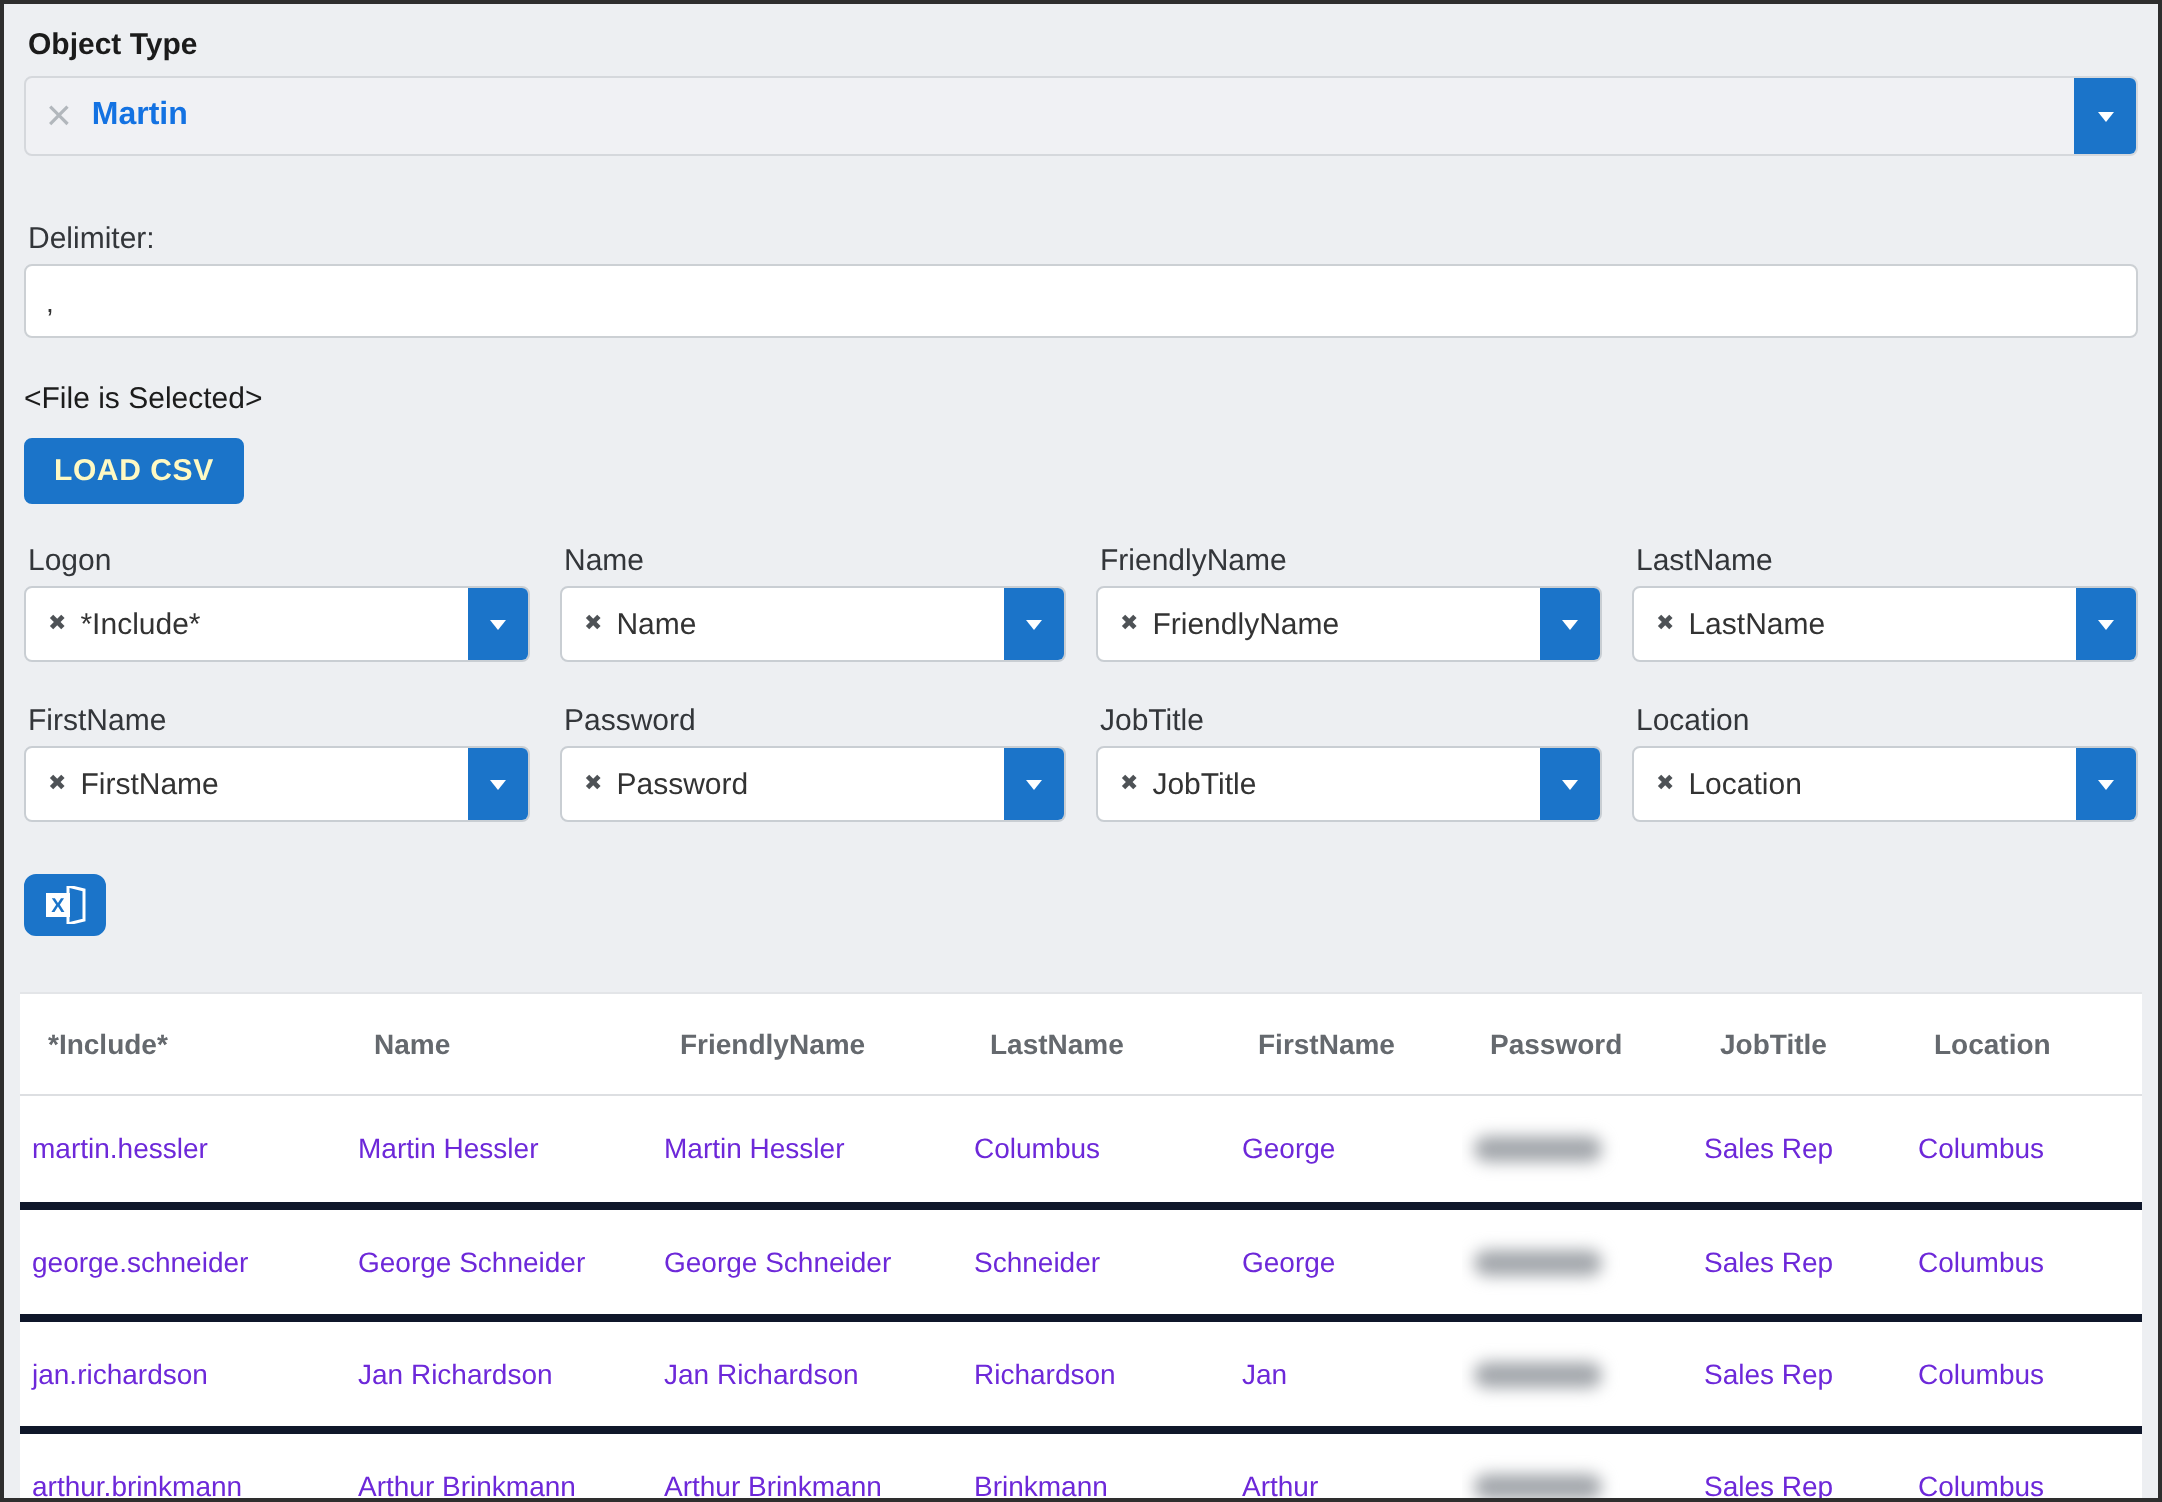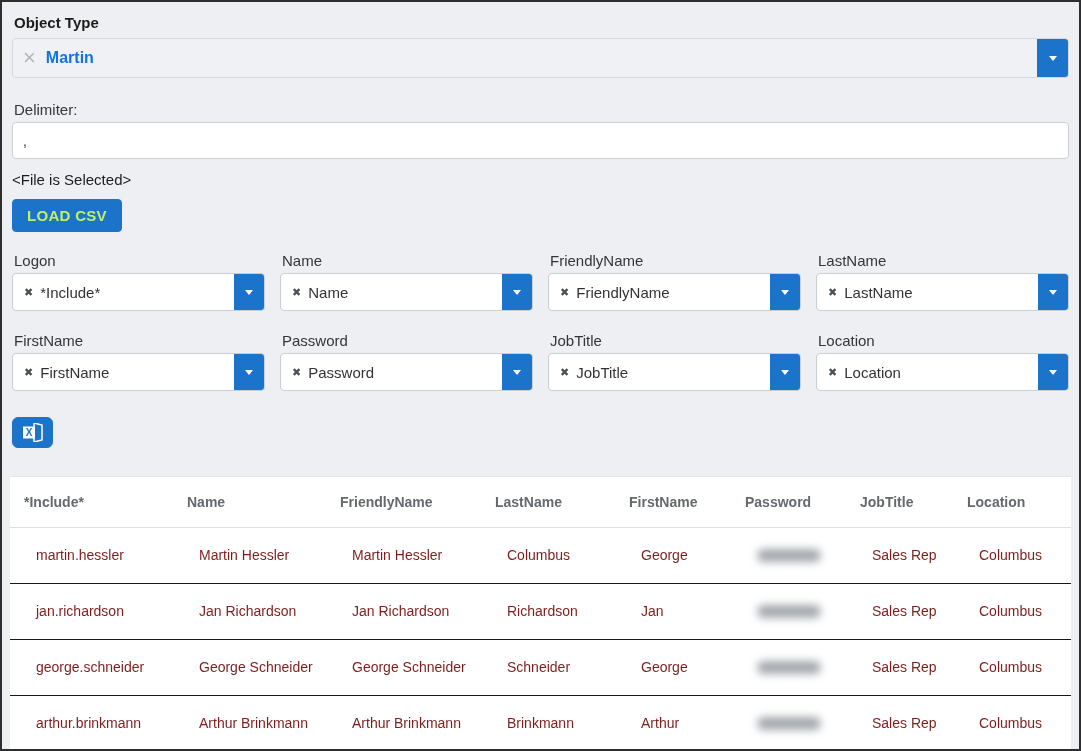--- a/index.html
+++ b/index.html
@@ -24,31 +24,31 @@
   }
   .big-clear { color:#b2b7bc; font-size:22px; line-height:1; font-weight:300; cursor:pointer; }
   .big-value { color:#1372e2; font-weight:bold; font-size:16px; margin-left:10px; }
   .dd-button {
     position:absolute; right:0; top:0; height:100%; width:31px;
     background:#1b74c9; border-radius:0 3px 3px 0;
     display:flex; align-items:center; justify-content:center; cursor:pointer;
   }
   .caret { width:0; height:0; border-left:4px solid transparent; border-right:4px solid transparent; border-top:5px solid #fff; }
 
-  .delim-wrap { margin-top:23px; }
+  .delim-wrap { margin-top:33px; }
   .text-input {
     width:100%; height:37px; background:#fff; border:1px solid #ccd0d4; border-radius:4px;
     font-family:inherit; font-size:14px; color:#333; padding:0 10px;
   }
 
-  .file-status { margin-top:12px; font-size:15px; color:#1c1c1c; }
+  .file-status { margin-top:22px; font-size:15px; color:#1c1c1c; }
 
   .btn-primary {
     margin-top:11px; display:inline-block;
-    background:#1b74c9; color:#bef264; border:1px solid #1b74c9; border-radius:4px;
+    background:#1b74c9; color:#fef9c3; border:1px solid #1b74c9; border-radius:4px;
     font-family:inherit; font-size:15px; font-weight:bold; letter-spacing:0.3px;
     padding:7px 14px; cursor:pointer;
   }
 
   
   .map-grid {
     margin-top:20px;
     display:grid; grid-template-columns:repeat(4,1fr);
     column-gap:15px; row-gap:21px;
   }
@@ -73,22 +73,22 @@
     margin:28px 8px 0 8px; background:#fff;
     border-top:1px solid #e3e5e8;
   }
   table.grid { width:100%; border-collapse:collapse; table-layout:fixed; }
   table.grid th {
     text-align:left; font-size:14px; font-weight:bold; color:#65696e;
     height:50px; padding:0 6px 0 14px; border-bottom:1px solid #dddfe2;
     white-space:nowrap; overflow:hidden;
   }
   table.grid td {
-    font-size:14px; color:#7f1d1d; height:56px;
-    padding:0 6px 0 26px; border-bottom:1px solid #0f172a;
+    font-size:14px; color:#6d28d9; height:56px;
+    padding:0 6px 0 6px; border-bottom:4px solid #0f172a;
     white-space:nowrap; overflow:hidden;
   }
   .blur-blob {
     width:64px; height:13px; border-radius:7px;
     background:#a3a7ac; filter:blur(4px);
   }
 </style>
 </head>
 <body>
 
@@ -248,44 +248,44 @@
         <td>Martin Hessler</td>
         <td>Columbus</td>
         <td>George</td>
         <td>
             <div class="blur-blob"></div>
           </td>
         <td>Sales Rep</td>
         <td>Columbus</td>
       </tr>
       <tr>
+        <td>george.schneider</td>
+        <td>George Schneider</td>
+        <td>George Schneider</td>
+        <td>Schneider</td>
+        <td>George</td>
+        <td>
+            <div class="blur-blob"></div>
+          </td>
+        <td>Sales Rep</td>
+        <td>Columbus</td>
+      </tr>
+      <tr>
         <td>jan.richardson</td>
         <td>Jan Richardson</td>
         <td>Jan Richardson</td>
         <td>Richardson</td>
         <td>Jan</td>
         <td>
             <div class="blur-blob"></div>
           </td>
         <td>Sales Rep</td>
         <td>Columbus</td>
       </tr>
       <tr>
-        <td>george.schneider</td>
-        <td>George Schneider</td>
-        <td>George Schneider</td>
-        <td>Schneider</td>
-        <td>George</td>
-        <td>
-            <div class="blur-blob"></div>
-          </td>
-        <td>Sales Rep</td>
-        <td>Columbus</td>
-      </tr>
-      <tr>
         <td>arthur.brinkmann</td>
         <td>Arthur Brinkmann</td>
         <td>Arthur Brinkmann</td>
         <td>Brinkmann</td>
         <td>Arthur</td>
         <td>
             <div class="blur-blob"></div>
           </td>
         <td>Sales Rep</td>
         <td>Columbus</td>

